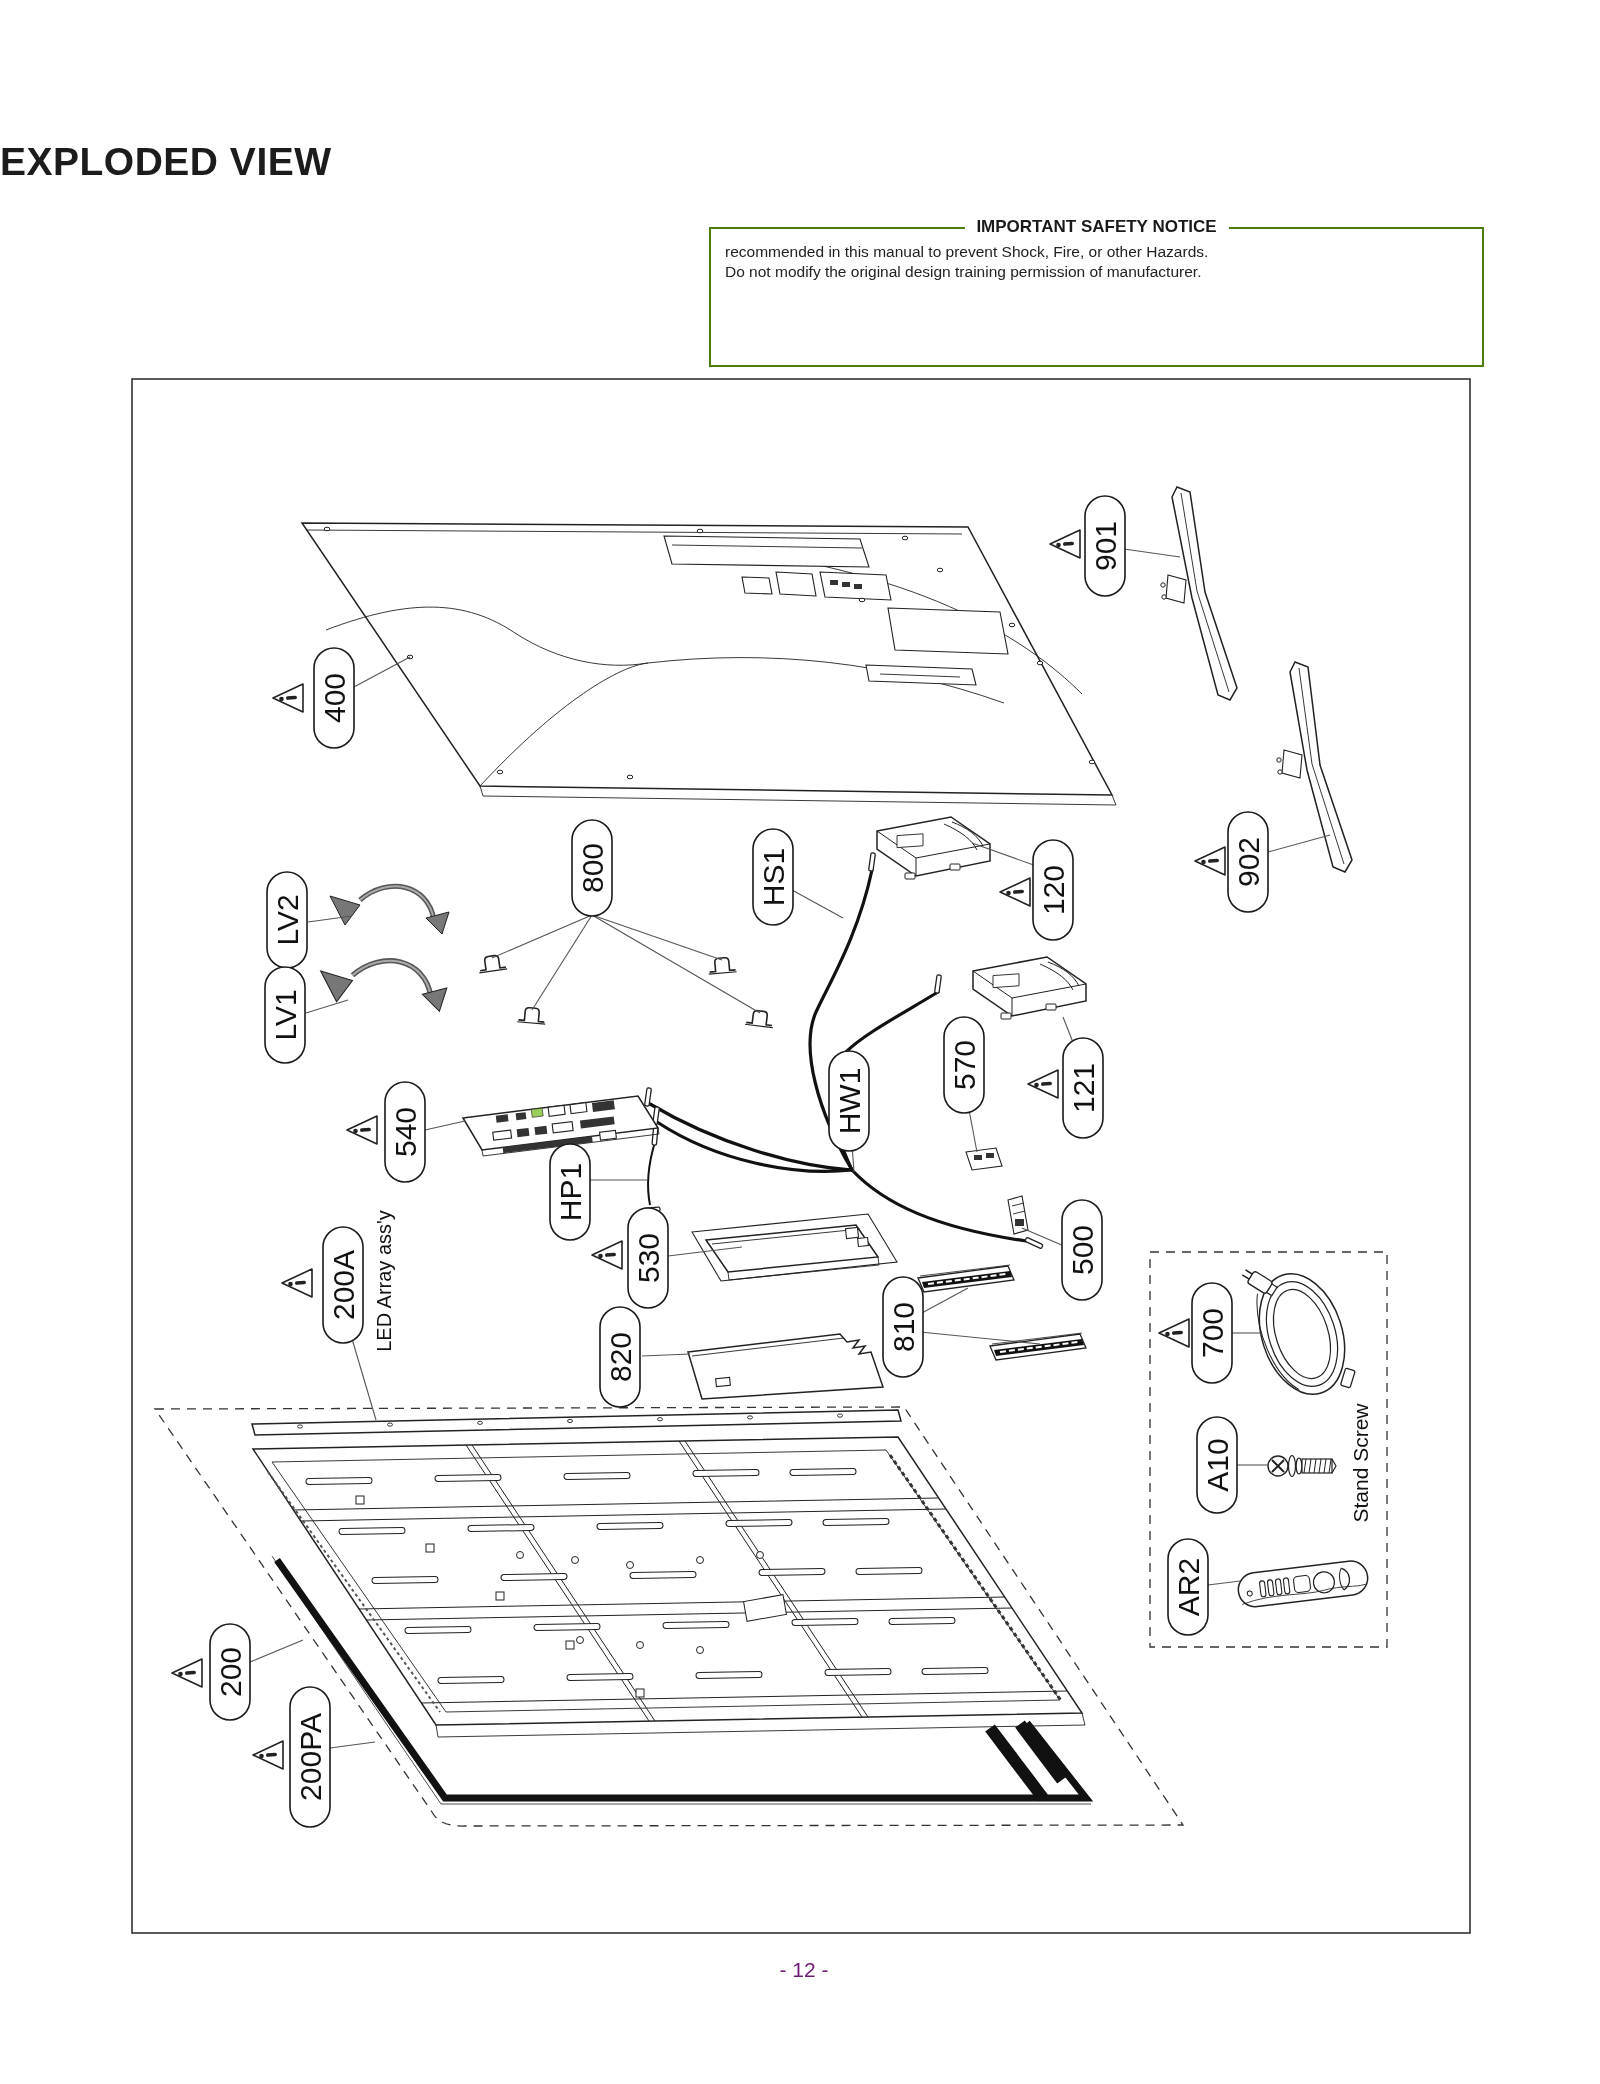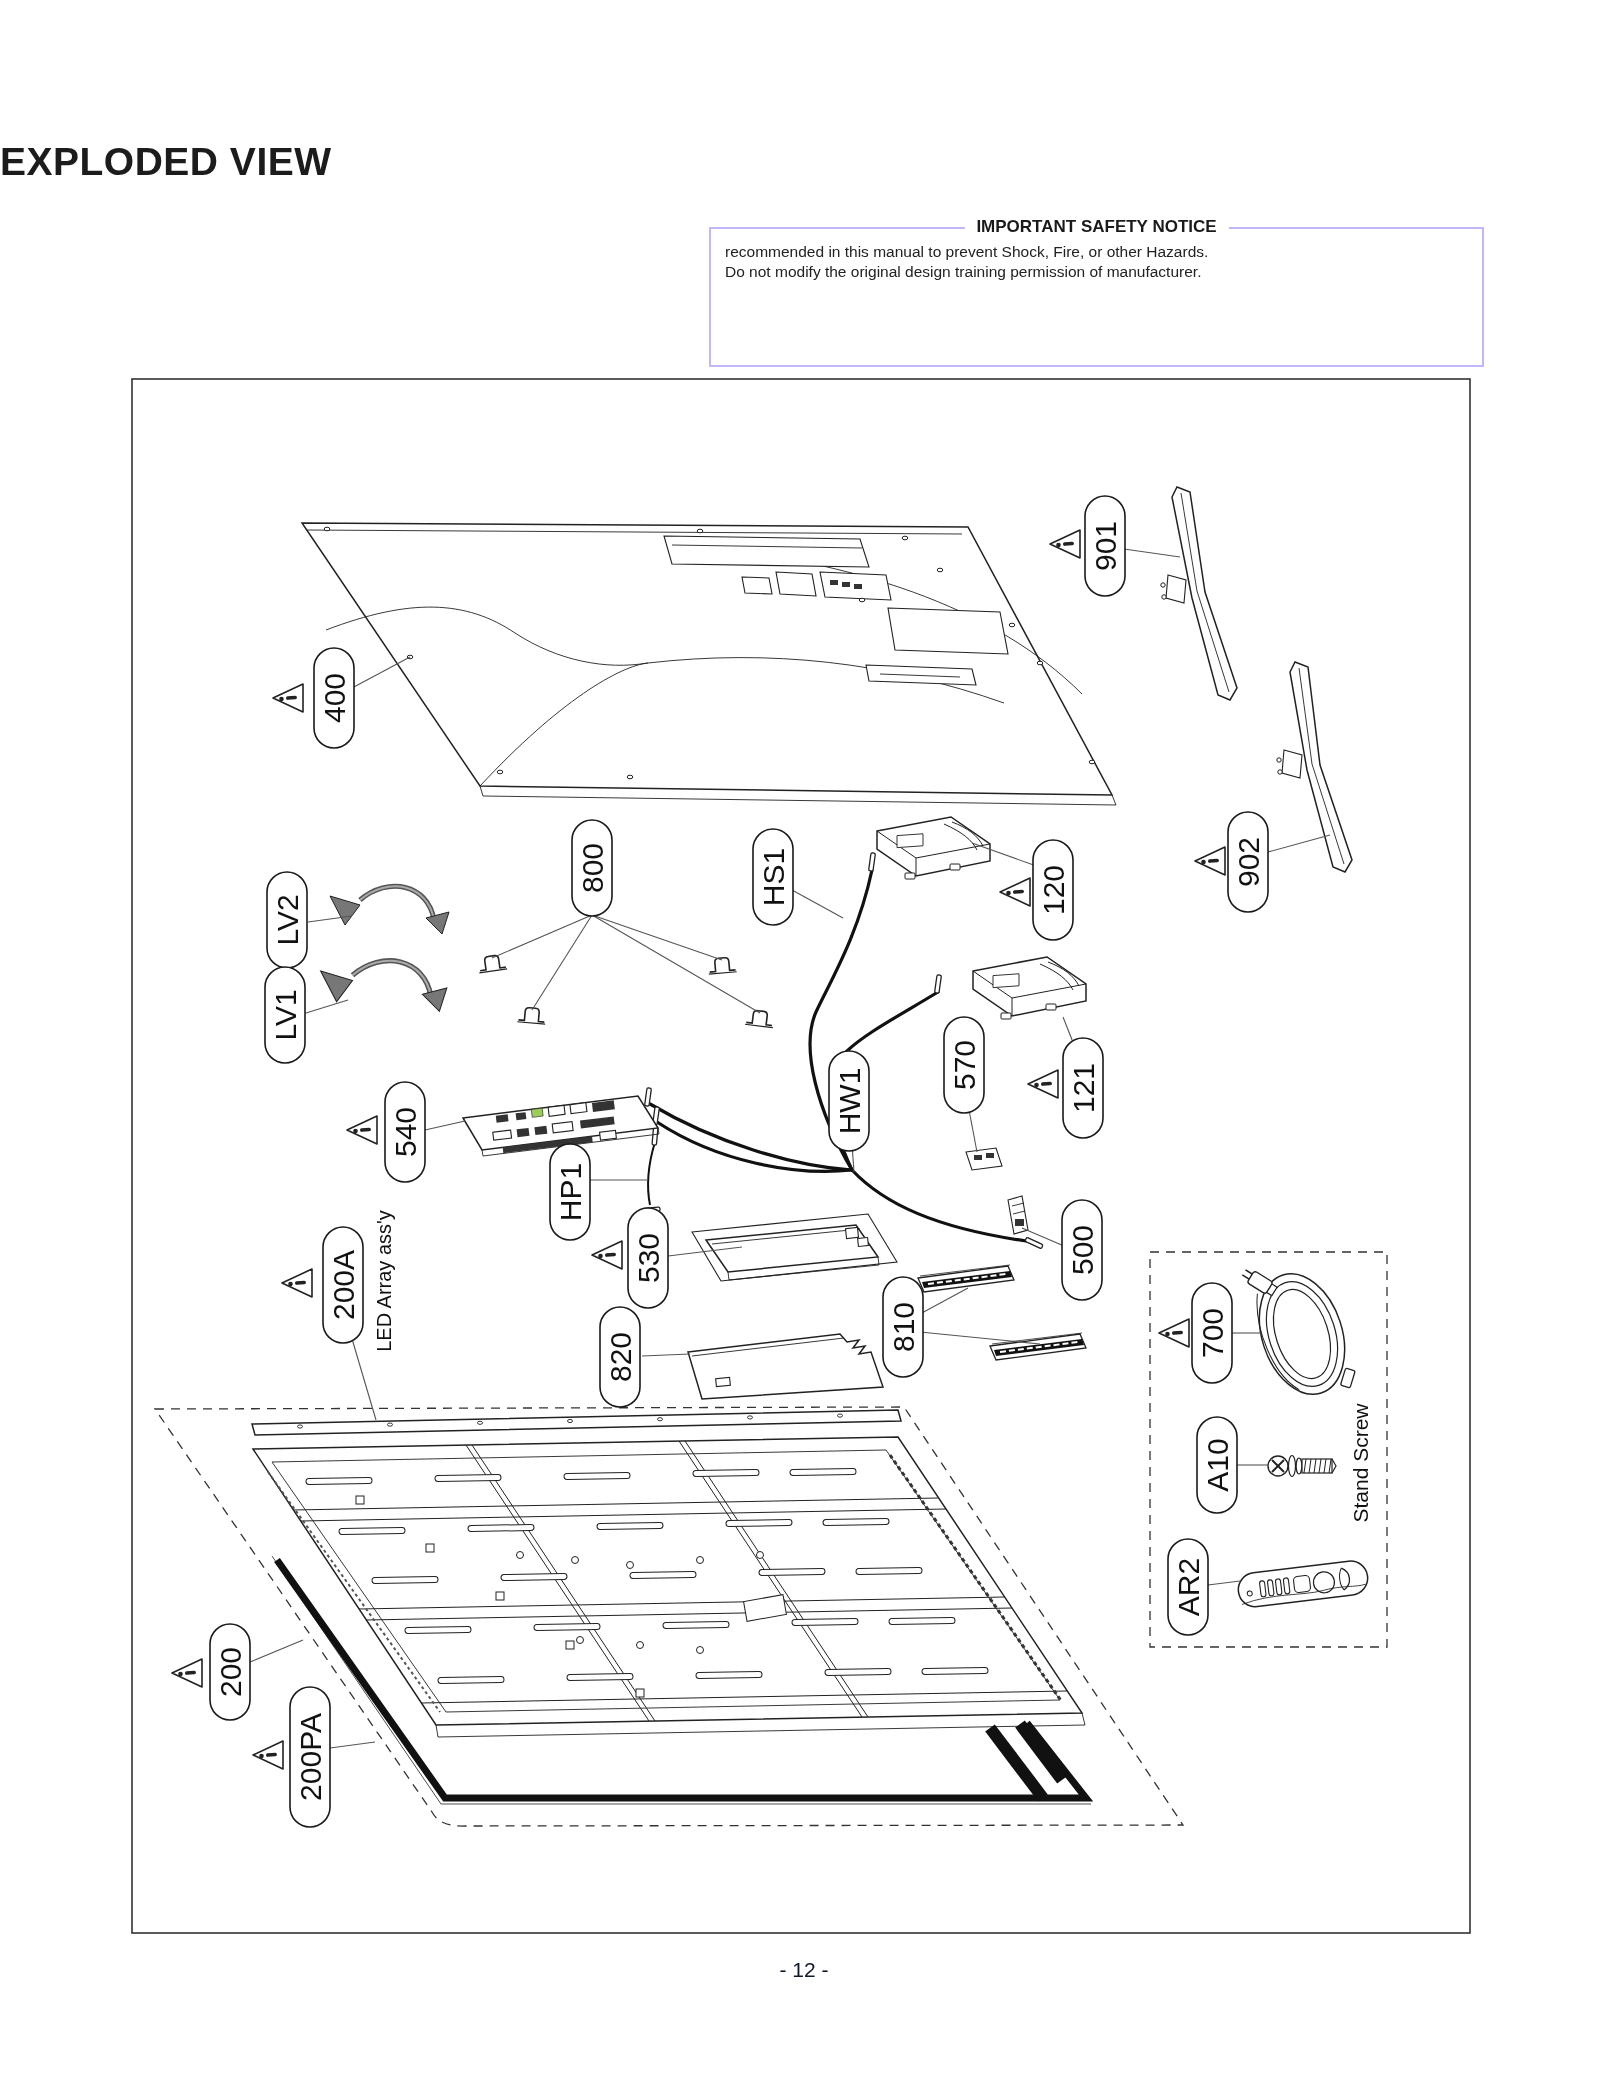--- a/index.html
+++ b/index.html
@@ -1,29 +1,29 @@
 <!DOCTYPE html>
 <html><head>
 <meta charset="utf-8">
 <style>
   html,body{margin:0;padding:0;background:#fff;}
   .page{position:relative;width:1600px;height:2084px;background:#fff;overflow:hidden;
         font-family:"Liberation Sans", sans-serif;color:#1a1a1a;}
   .title{position:absolute;top:140px;left:0;width:1600px;
          font-size:39px;font-weight:bold;letter-spacing:.5px;color:#1c1c1c;}
   .notice{position:absolute;left:709px;top:227px;width:775px;height:140px;
-          border:2px solid #c4b5fd;box-sizing:border-box;}
+          border:2px solid #4d7c0f;box-sizing:border-box;}
   .notice-title{position:absolute;top:-12px;left:50%;transform:translateX(-50%);
           background:#fff;padding:0 12px;font-size:17px;font-weight:bold;white-space:nowrap;}
   .notice-body{padding:13px 14px 0 14px;font-size:15.5px;line-height:19.5px;color:#222;}
   .nline{white-space:nowrap;}
   .just{white-space:normal;text-align:justify;text-align-last:justify;}
   .art{position:absolute;left:0;top:0;}
   .footer-page{position:absolute;left:744px;top:1958px;width:120px;text-align:center;
-          font-size:21px;color:#0f172a;}
+          font-size:21px;color:#701a75;}
   .footer-copy{position:absolute;left:883px;top:1960px;font-size:17.5px;line-height:27.5px;color:#222;}
   
   .pill{fill:#fff;stroke:#1a1a1a;stroke-width:1.6;}
   .pill-text{font-family:"Liberation Sans",sans-serif;font-size:30px;fill:#111;
              text-anchor:middle;dominant-baseline:central;}
   .ann{font-family:"Liberation Sans",sans-serif;fill:#111;text-anchor:middle;dominant-baseline:central;}
   .ld{stroke:#555;stroke-width:1.1;fill:none;}
   .part{fill:#fff;stroke:#222;stroke-width:1.5;}
   .thin{fill:none;stroke:#222;stroke-width:.9;}
   .det{fill:#fff;stroke:#222;stroke-width:1.1;}

